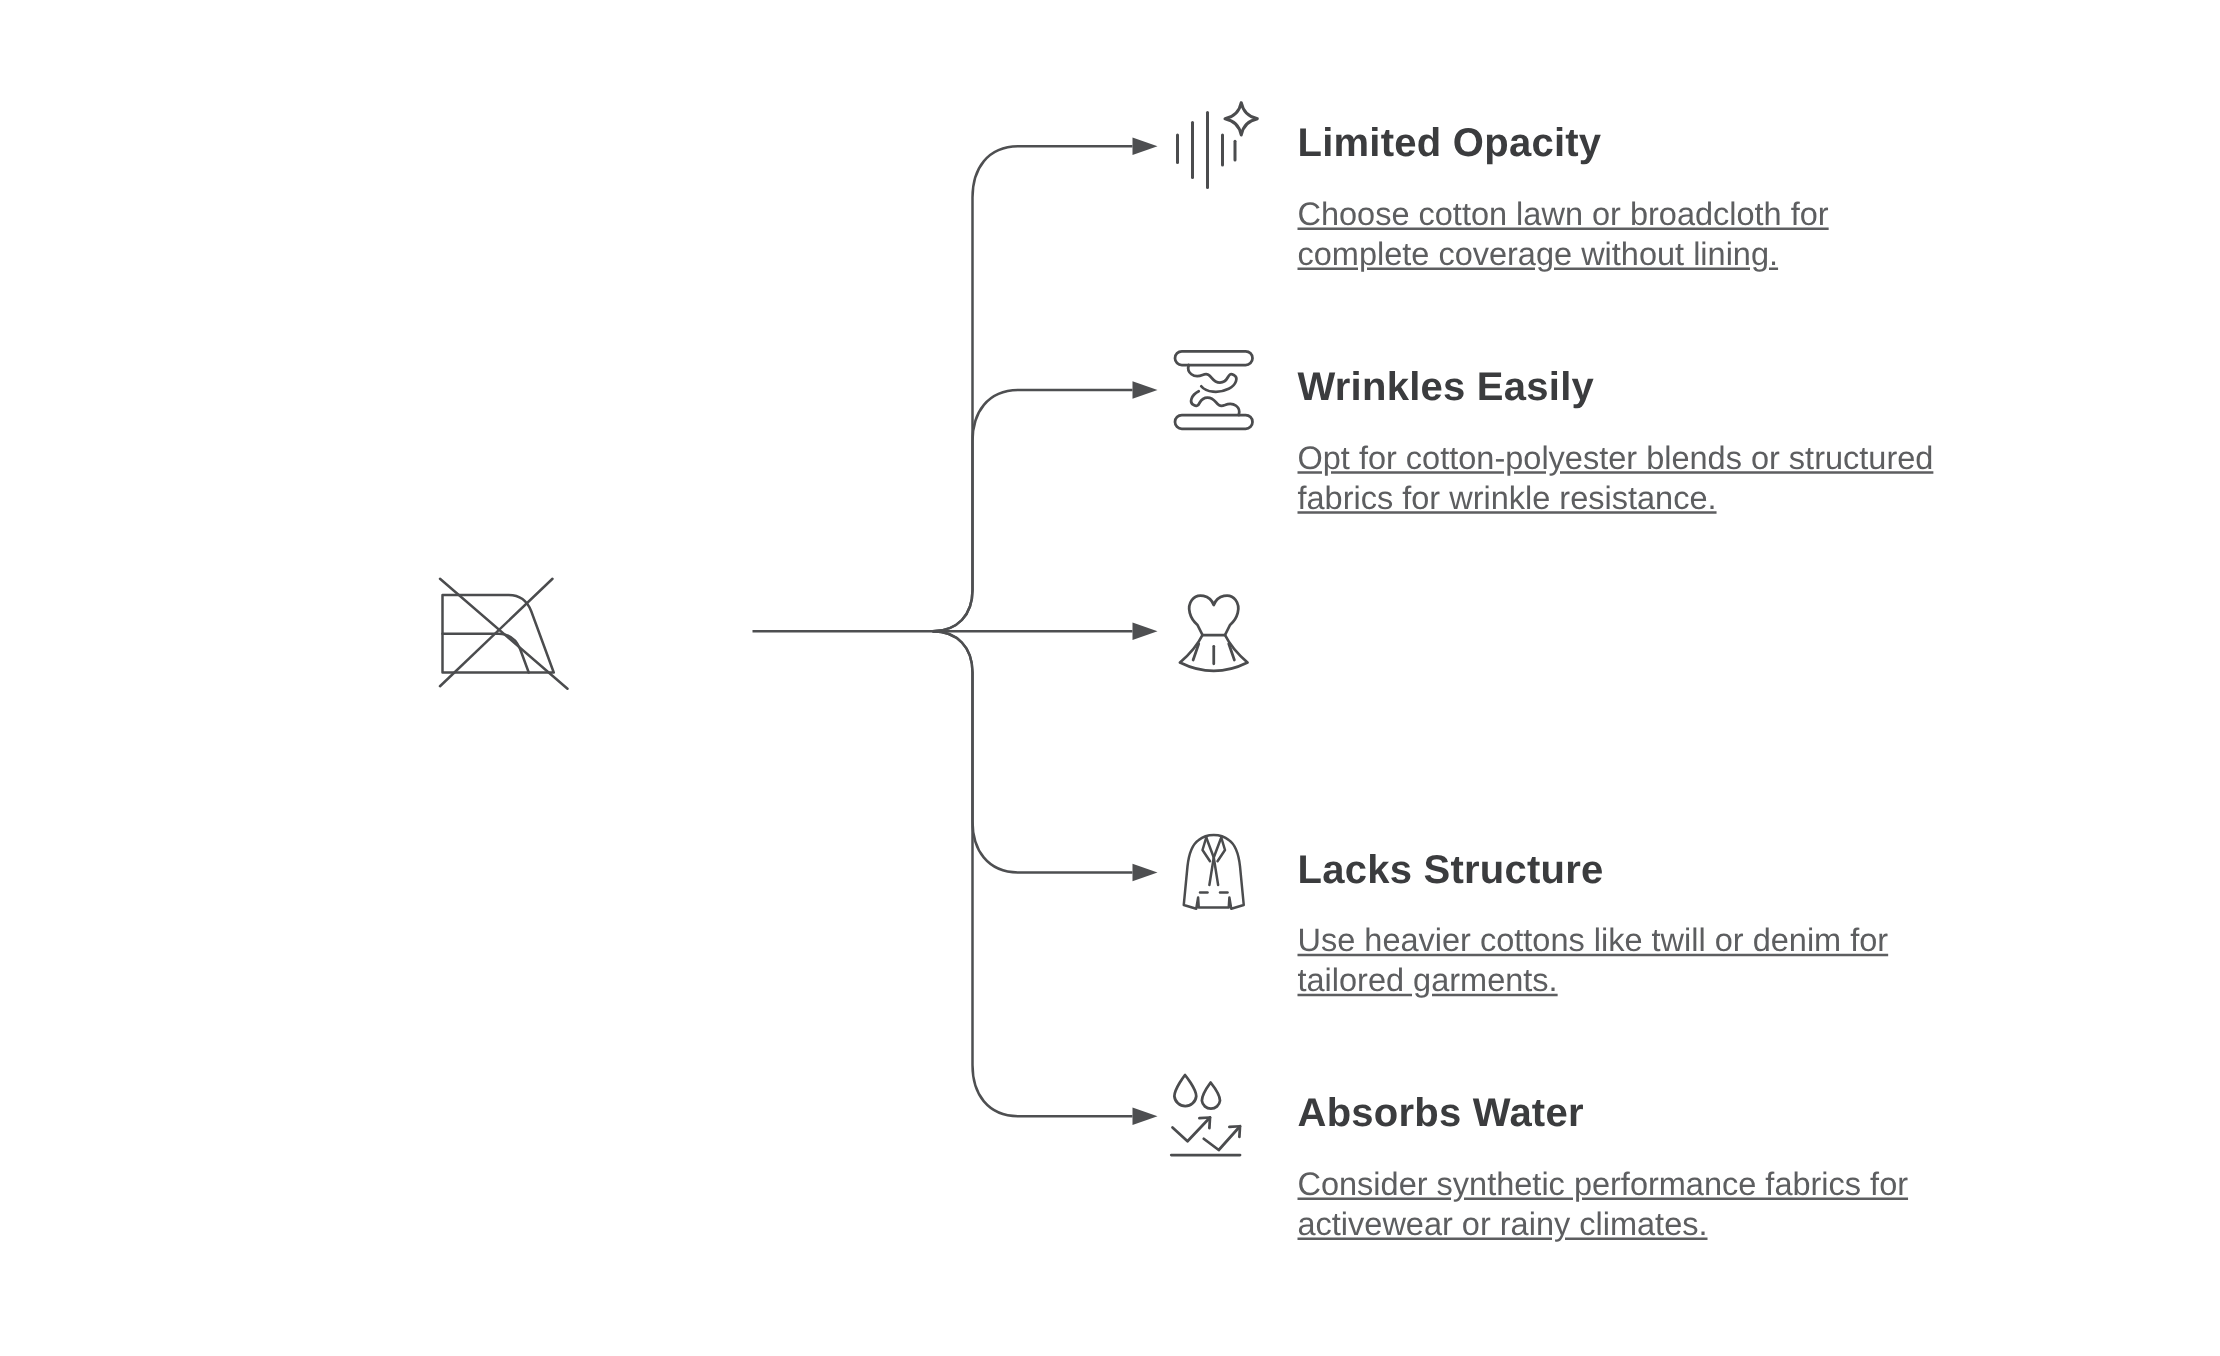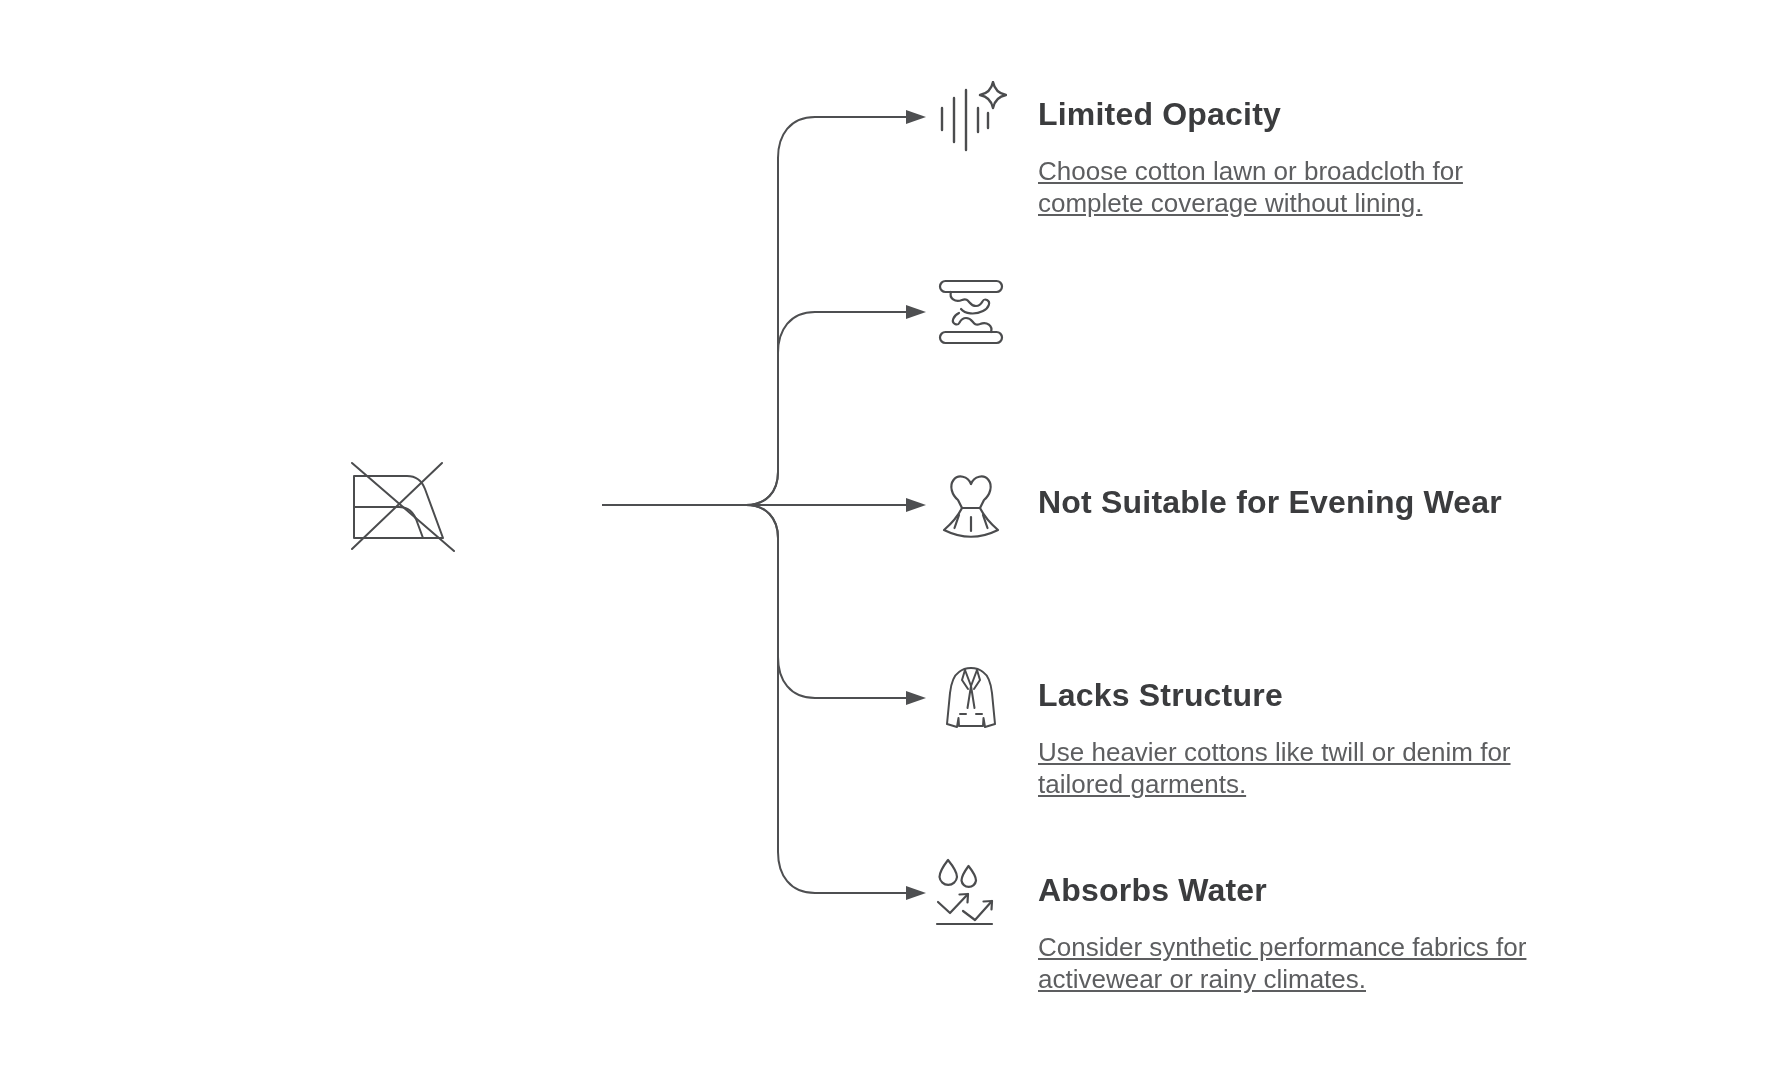--- a/index.html
+++ b/index.html
@@ -115,36 +115,39 @@
     <span class="item-icon">
       <svg width="72" height="72" viewBox="0 0 72 72">
         <g class="stroke-ico">
           <rect x="5" y="5" width="62" height="11" rx="5.5"></rect>
           <rect x="5" y="56" width="62" height="11" rx="5.5"></rect>
           <path d="M16 16 C14 22 20 27 27 24 C35 21 33 30 41 30 C49 30 46 21 52 24 C56 26 54 32 48 35 C40 39 30 38 26 33"></path>
           <path d="M56 56 C58 50 52 45 45 48 C37 51 39 42 31 42 C23 42 26 51 20 48 C16 46 18 40 24 37"></path>
         </g>
       </svg>
     </span>
+    <div class="item-text">
+      <h2 class="item-title">Wrinkles Easily</h2>
+      <p class="item-desc">Opt for cotton-polyester blends or structured fabrics for wrinkle resistance.</p>
+    </div>
   </div>
 
   <div class="item" style="top:468px">
     <span class="item-icon">
       <svg width="72" height="72" viewBox="0 0 72 72">
         <g class="stroke-ico">
           <path d="M36 15 C33 7 23 5 18.5 11 C14 17 17 26 23 31 L27 39 H45 L49 31 C55 26 58 17 53.5 11 C49 5 39 7 36 15 Z"></path>
           <path d="M27 39 C23 47 16 55 9 61 C27 70 45 70 63 61 C56 55 49 47 45 39"></path>
           <path d="M24 46 L19.5 59"></path>
           <path d="M36 48 L36 62"></path>
           <path d="M48 46 L52.5 59"></path>
         </g>
       </svg>
     </span>
     <div class="item-text">
-      <h2 class="item-title">Not Suitable for Evening Wear</h2>
     </div>
   </div>
 
   <div class="item" style="top:661px">
     <span class="item-icon">
       <svg width="72" height="72" viewBox="0 0 72 72">
         <g class="stroke-ico" style="stroke-width:2">
           <path d="M36 6 C31 6 27 7.5 24 10 C18 14 16 22 15 31 L12 62 L22 65 L23.5 56 L24 64 H48 L48.5 56 L50 65 L60 62 L57 31 C56 22 54 14 48 10 C45 7.5 41 6 36 6 Z"></path>
           <path d="M30 8 L36 24 L32.5 46"></path>
           <path d="M42 8 L36 24 L39.5 46"></path>

